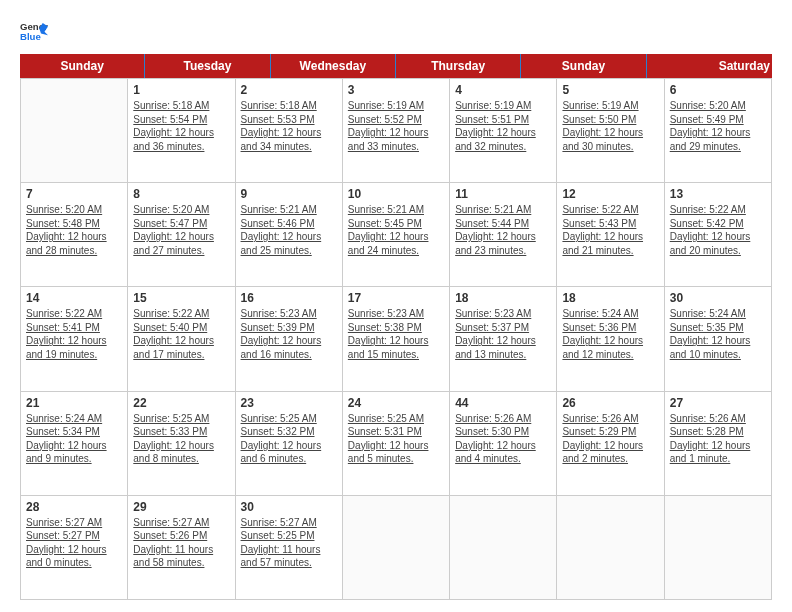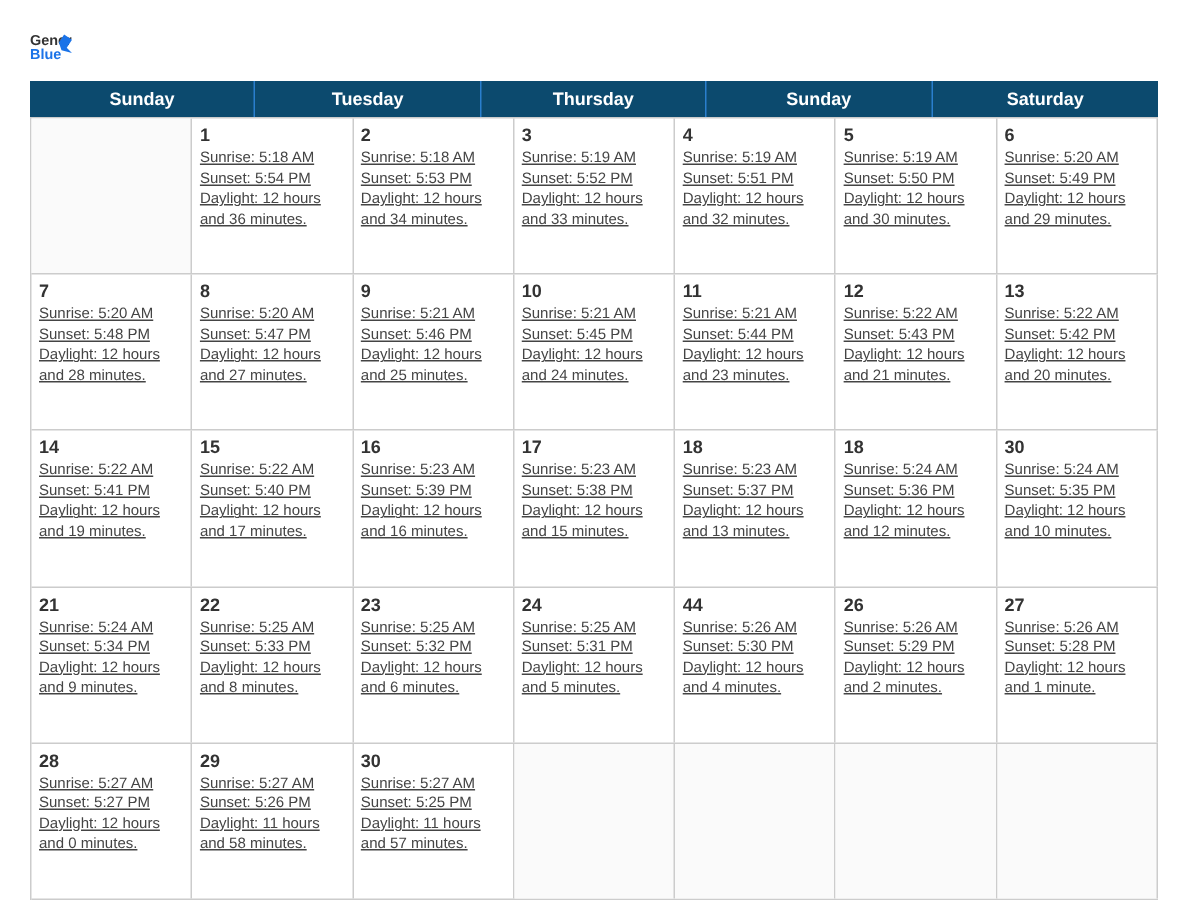--- a/index.html
+++ b/index.html
@@ -44,32 +44,32 @@
       font-size: 15px;
       color: #555;
     }
     .calendar {
       flex: 1;
       display: flex;
       flex-direction: column;
     }
     .cal-header {
       display: grid;
-      grid-template-columns: repeat(5, 1fr);
-      background: #0c4a6e;
+      grid-template-columns: repeat(6, 1fr);
+      background: #b91c1c;
     }
     .cal-header-cell {
       color: #fff;
       text-align: center;
       font-size: 12px;
       font-weight: bold;
       padding: 5px 2px;
       border-right: 1px solid #2a7fce;
     }
-    .cal-header-cell:last-child { border-right: none; }
+    .cal-header-cell:last-child { border-right: none; text-align: right; }
     .cal-body {
       display: grid;
       grid-template-rows: repeat(5, 1fr);
       flex: 1;
       border-left: 1px solid #ccc;
       border-top: 1px solid #ccc;
     }
     .cal-week {
       display: grid;
       grid-template-columns: repeat(7, 1fr);
@@ -114,20 +114,21 @@
     <div class="title-block">
       <div class="month-title"></div>
       <div class="subtitle"></div>
     </div>
   </div>
 
   <div class="calendar">
     <div class="cal-header" id="cal-header-row">
         <div class="cal-header-cell">Sunday</div>
         <div class="cal-header-cell">Tuesday</div>
+        <div class="cal-header-cell">Wednesday</div>
         <div class="cal-header-cell">Thursday</div>
         <div class="cal-header-cell">Sunday</div>
         <div class="cal-header-cell">Saturday</div>
       </div>
     <div class="cal-body" id="cal-body">
         <div class="cal-week">
           <div class="cal-cell empty"></div>
           <div class="cal-cell">
             <div class="day-num">1</div>
             <div class="cell-text" style="white-space: pre-line;">Sunrise: 5:18 AM

